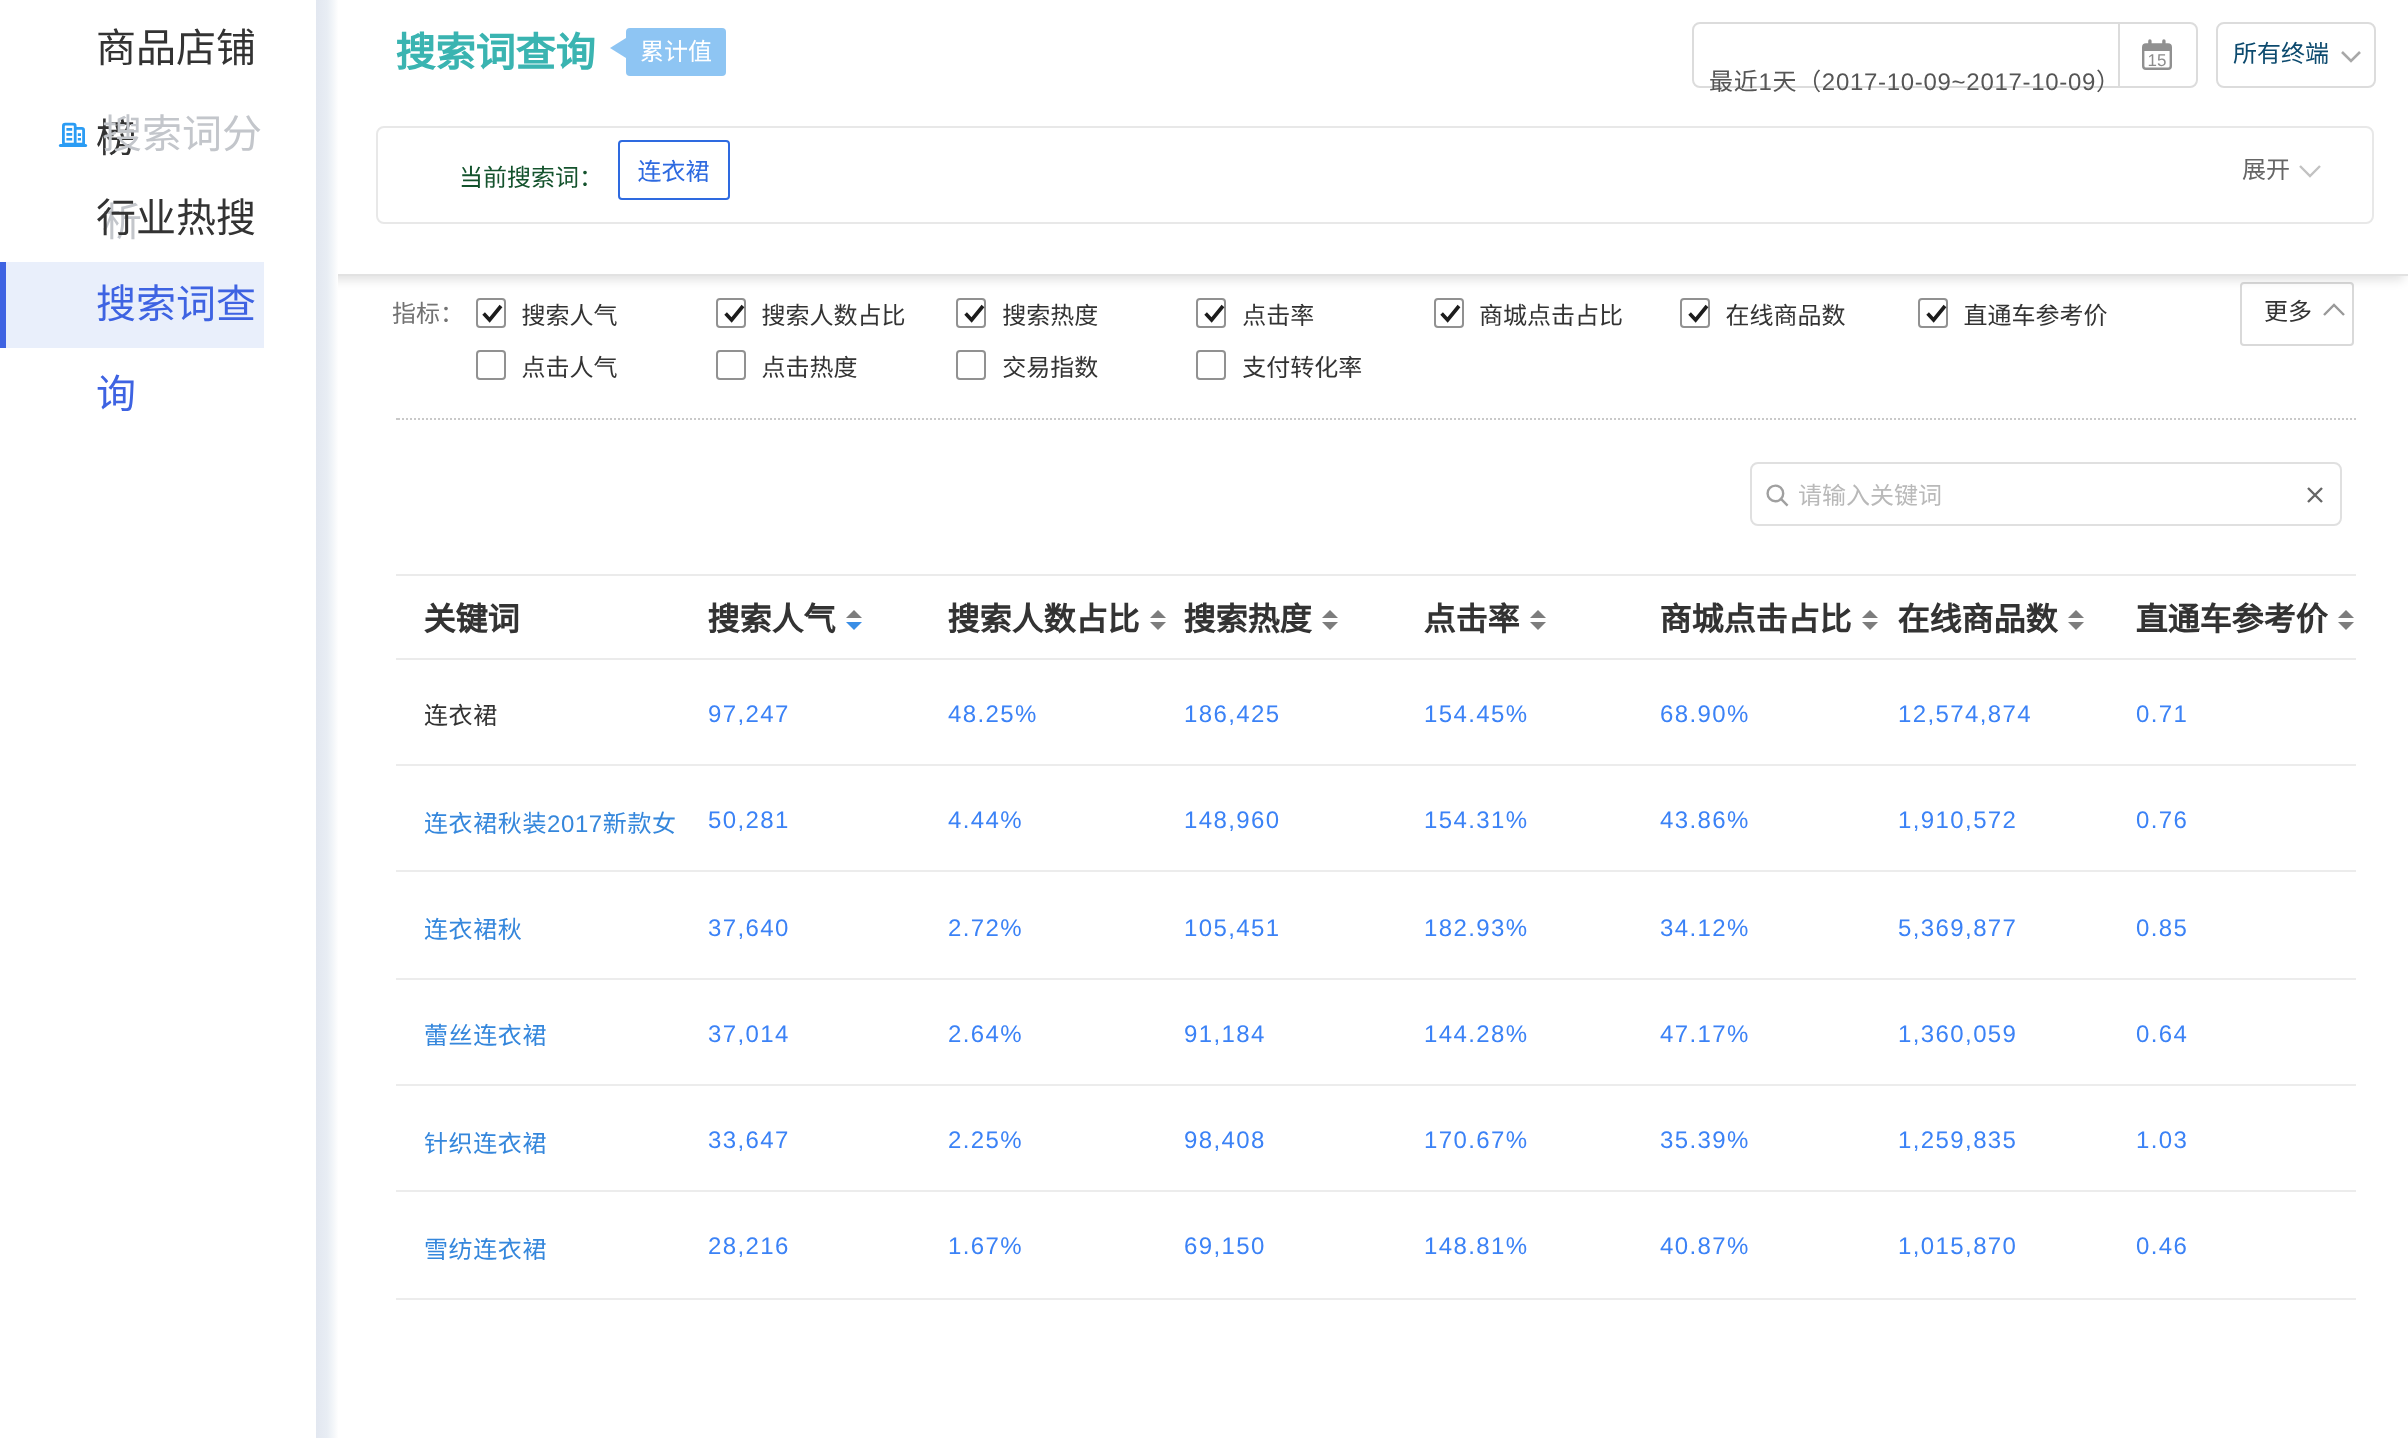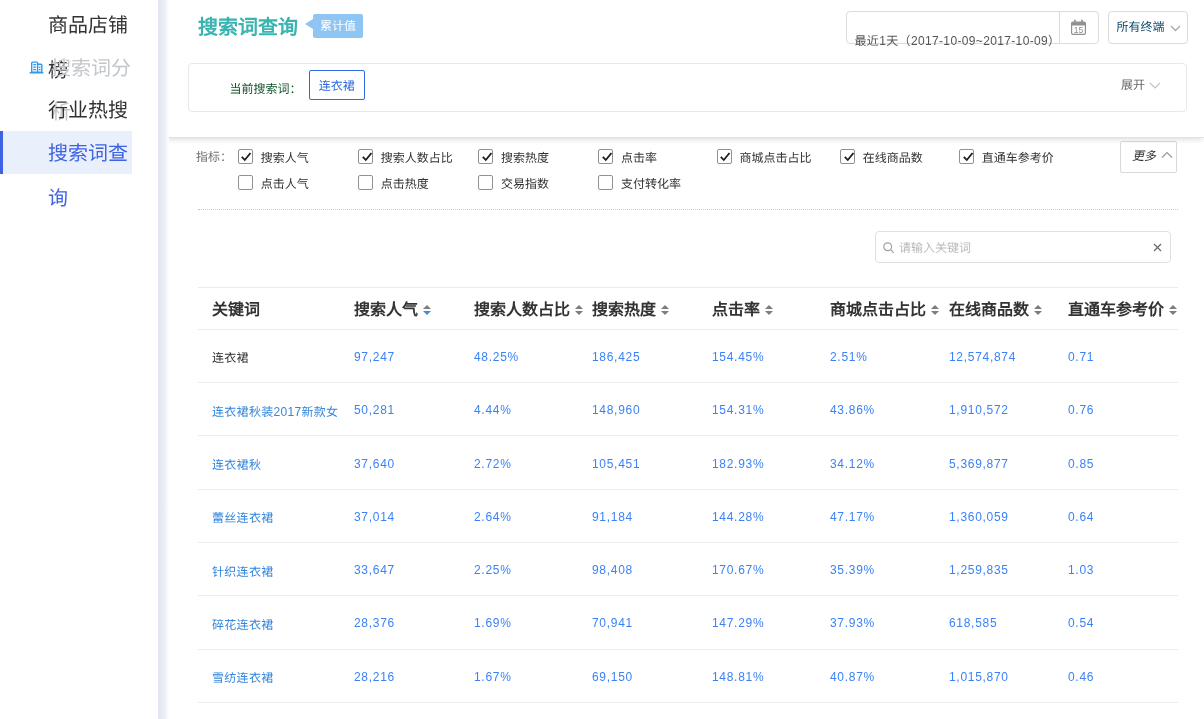--- a/index.html
+++ b/index.html
@@ -41,21 +41,21 @@
   border:1.5px solid #2e6ae0; border-radius:2px; color:#2e6ae0; font-size:12px;
   text-align:center; line-height:31px; }
 #expand { position:absolute; left:921.5px; top:15px; font-size:12px; color:#666; line-height:12px;margin-left:11px; }
 #expand svg { vertical-align:-1px; margin-left:4px; }
 .mlab { position:absolute; left:196px; top:150.9px; font-size:12px; color:#737373; line-height:12.6px; }
 .cb { position:absolute; width:15px; height:15px; border:1px solid #919191; border-radius:2px; background:#fff; }
 .cb svg { position:absolute; left:0.5px; top:0.5px; }
 .cblab { position:absolute; font-size:12px; color:#333; line-height:15px; padding-top:2.6px; }
 #morebtn { position:absolute; left:1120px; top:141px; width:57px; height:31.5px;
   border:1px solid #d9d9d9; border-radius:2px; font-size:12px; color:#333;
-  text-align:left; line-height:29.5px; padding-left:11px;font-style:italic; }
+  text-align:left; line-height:29.5px; padding-left:11px; }
 #morebtn svg { vertical-align:1px; margin-left:5px; }
 #dotline { position:absolute; left:198px; top:209px; width:980px; height:0; border-top:1px dotted #c9c9c9; }
 
 
 #search { position:absolute; left:875px; top:230.5px; width:296px; height:32.5px;
   border:1px solid #e0e0e0; border-radius:4px; }
 #search .ph { position:absolute; left:23px; top:10px; font-size:12px; color:#b9b9b9; line-height:12px; }
 #search .mag { position:absolute; left:7px; top:10.5px; }
 #search .clr { position:absolute; right:7px; top:10px; }
 
@@ -218,21 +218,21 @@
       <th>直通车参考价<span class="sort"><i class="up"></i><i class="dn"></i></span></th>
     </tr>
   </thead>
   <tbody>
     <tr>
         <td class="kw1">连衣裙</td>
         <td>97,247</td>
         <td>48.25%</td>
         <td>186,425</td>
         <td>154.45%</td>
-        <td>2.51%</td>
+        <td>68.90%</td>
         <td>12,574,874</td>
         <td>0.71</td>
       </tr>
     <tr>
         <td class="kw">连衣裙秋装2017新款女</td>
         <td>50,281</td>
         <td>4.44%</td>
         <td>148,960</td>
         <td>154.31%</td>
         <td>43.86%</td>
@@ -263,30 +263,20 @@
         <td class="kw">针织连衣裙</td>
         <td>33,647</td>
         <td>2.25%</td>
         <td>98,408</td>
         <td>170.67%</td>
         <td>35.39%</td>
         <td>1,259,835</td>
         <td>1.03</td>
       </tr>
     <tr>
-        <td class="kw">碎花连衣裙</td>
-        <td>28,376</td>
-        <td>1.69%</td>
-        <td>70,941</td>
-        <td>147.29%</td>
-        <td>37.93%</td>
-        <td>618,585</td>
-        <td>0.54</td>
-      </tr>
-    <tr>
         <td class="kw">雪纺连衣裙</td>
         <td>28,216</td>
         <td>1.67%</td>
         <td>69,150</td>
         <td>148.81%</td>
         <td>40.87%</td>
         <td>1,015,870</td>
         <td>0.46</td>
       </tr>
   </tbody>

